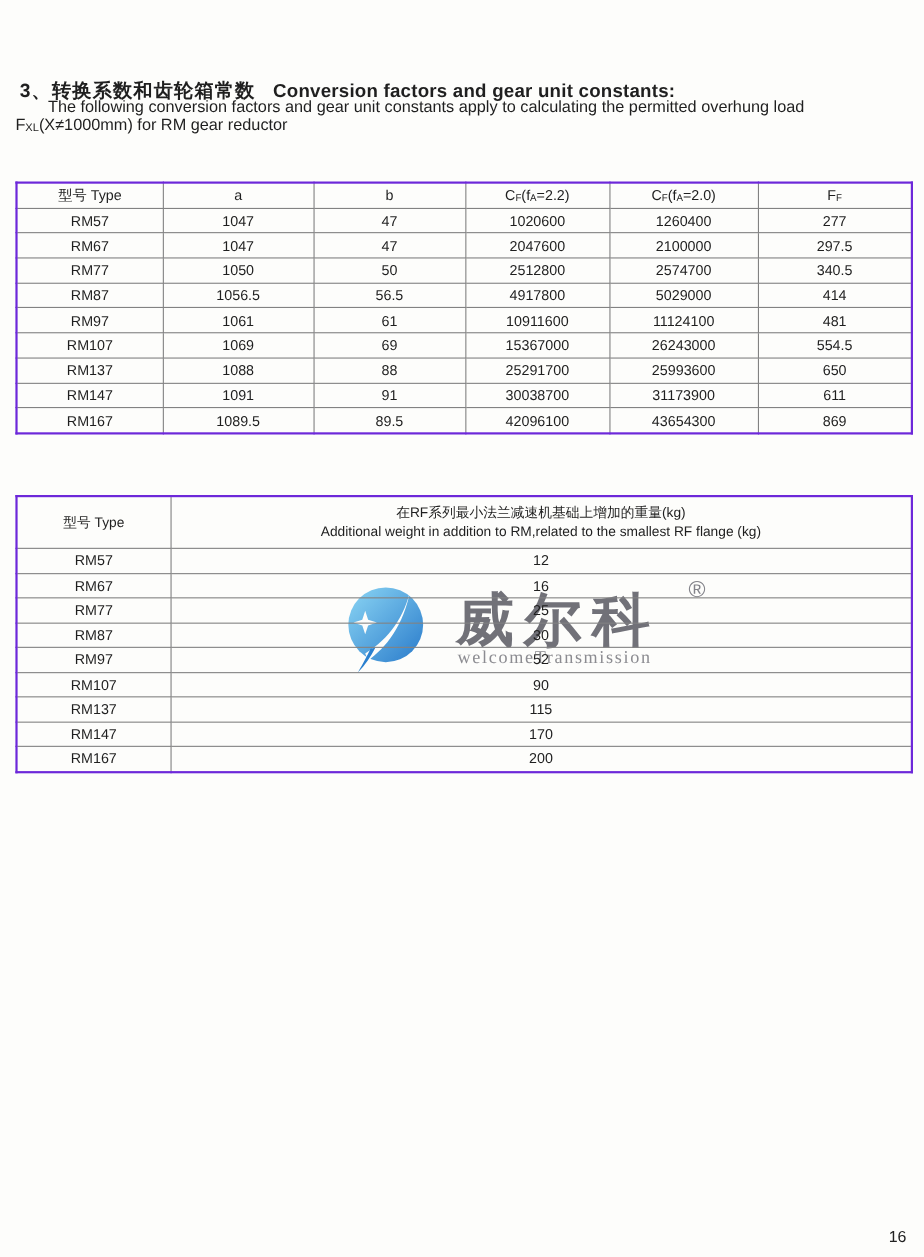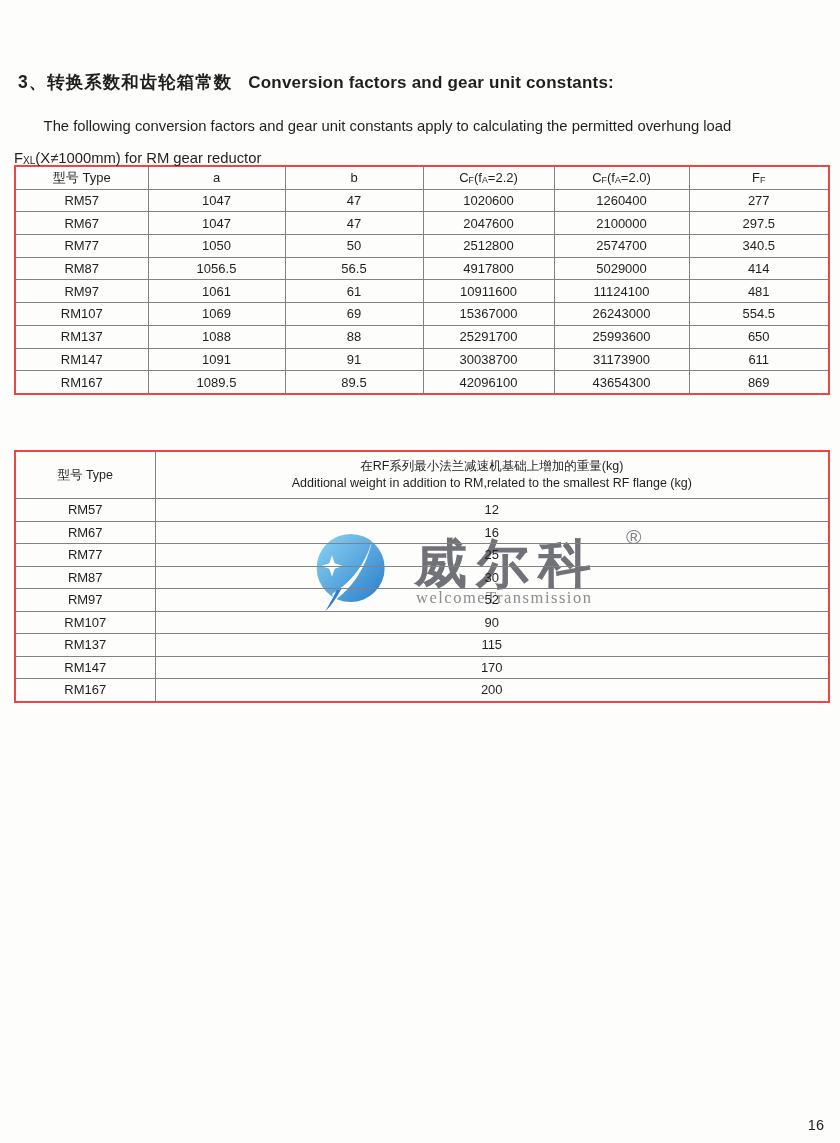--- a/index.html
+++ b/index.html
@@ -12,28 +12,28 @@
     overflow:hidden;
   }
   .sec-title{position:absolute;left:18px;font-weight:bold;z-index:2;white-space:nowrap;}
   .sec-title .zh{font-size:17.5px;letter-spacing:1px;}
   .sec-title .en{font-size:17px;margin-left:16px;letter-spacing:0.2px;}
   #sec3-title{top:45px;margin-top:25px;}
   #sec4-title{top:423px;}
   #sec3-sub{position:absolute;left:45px;top:64px;font-size:15px;z-index:2;letter-spacing:0.5px;}
   #sec3-body{
     position:absolute;left:14px;top:90px;width:818px;
-    font-size:14.8px;line-height:32px;text-indent:2em;z-index:2;margin-top:20px;
+    font-size:14.8px;line-height:16px;text-indent:2em;z-index:2;
   }
   sub.sb{font-size:0.68em;vertical-align:-0.1em;letter-spacing:0;}
   table{
     position:absolute;left:14px;width:814px;
     border-collapse:collapse;table-layout:fixed;
     text-align:center;z-index:1;
-    border:2px solid #ef4444;
+    border:2px solid #6d28d9;
   }
   th,td{border:1px solid #828282;padding:0;font-weight:normal;}
   #table1{top:165px;}
   #table1 th,#table1 td{height:21.7px;font-size:13px;}
   #table2{top:450px;}
   #table2 td{height:21.5px;font-size:13px;}
   #table2 thead th{height:46px;font-size:12.5px;line-height:17px;}
   .hdr-zh{display:block;}
   .hdr-en{display:block;}
   

